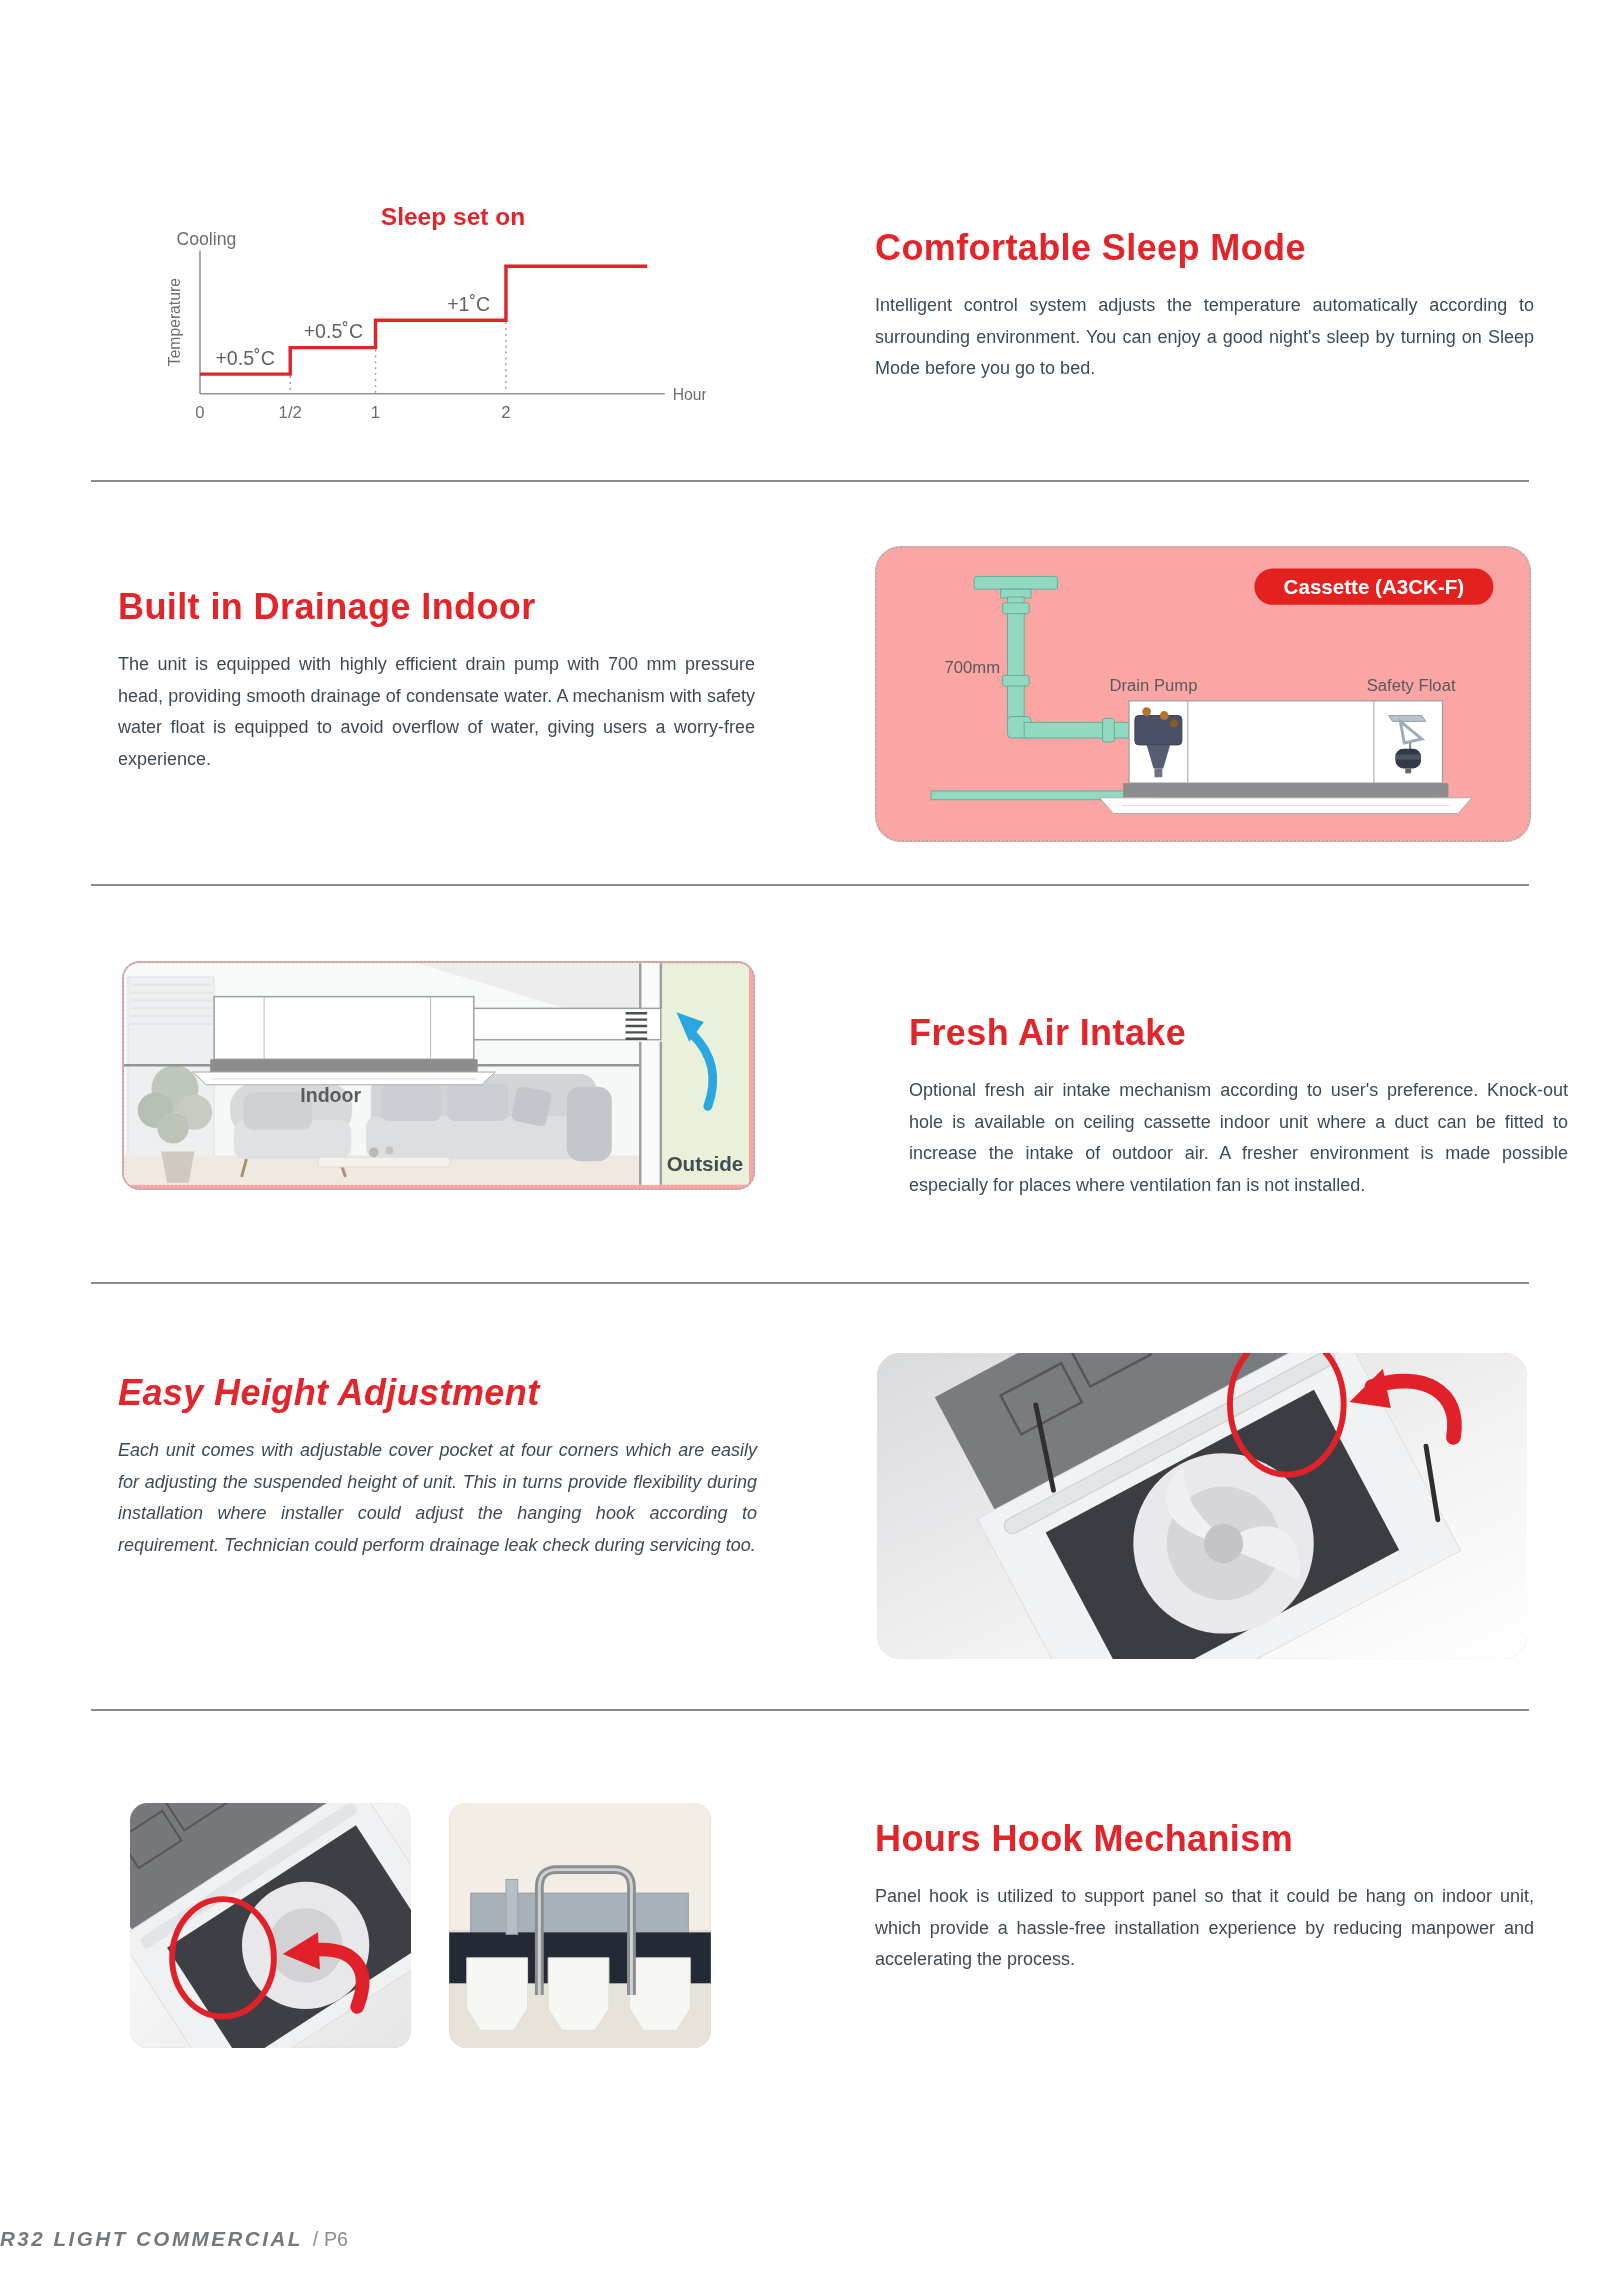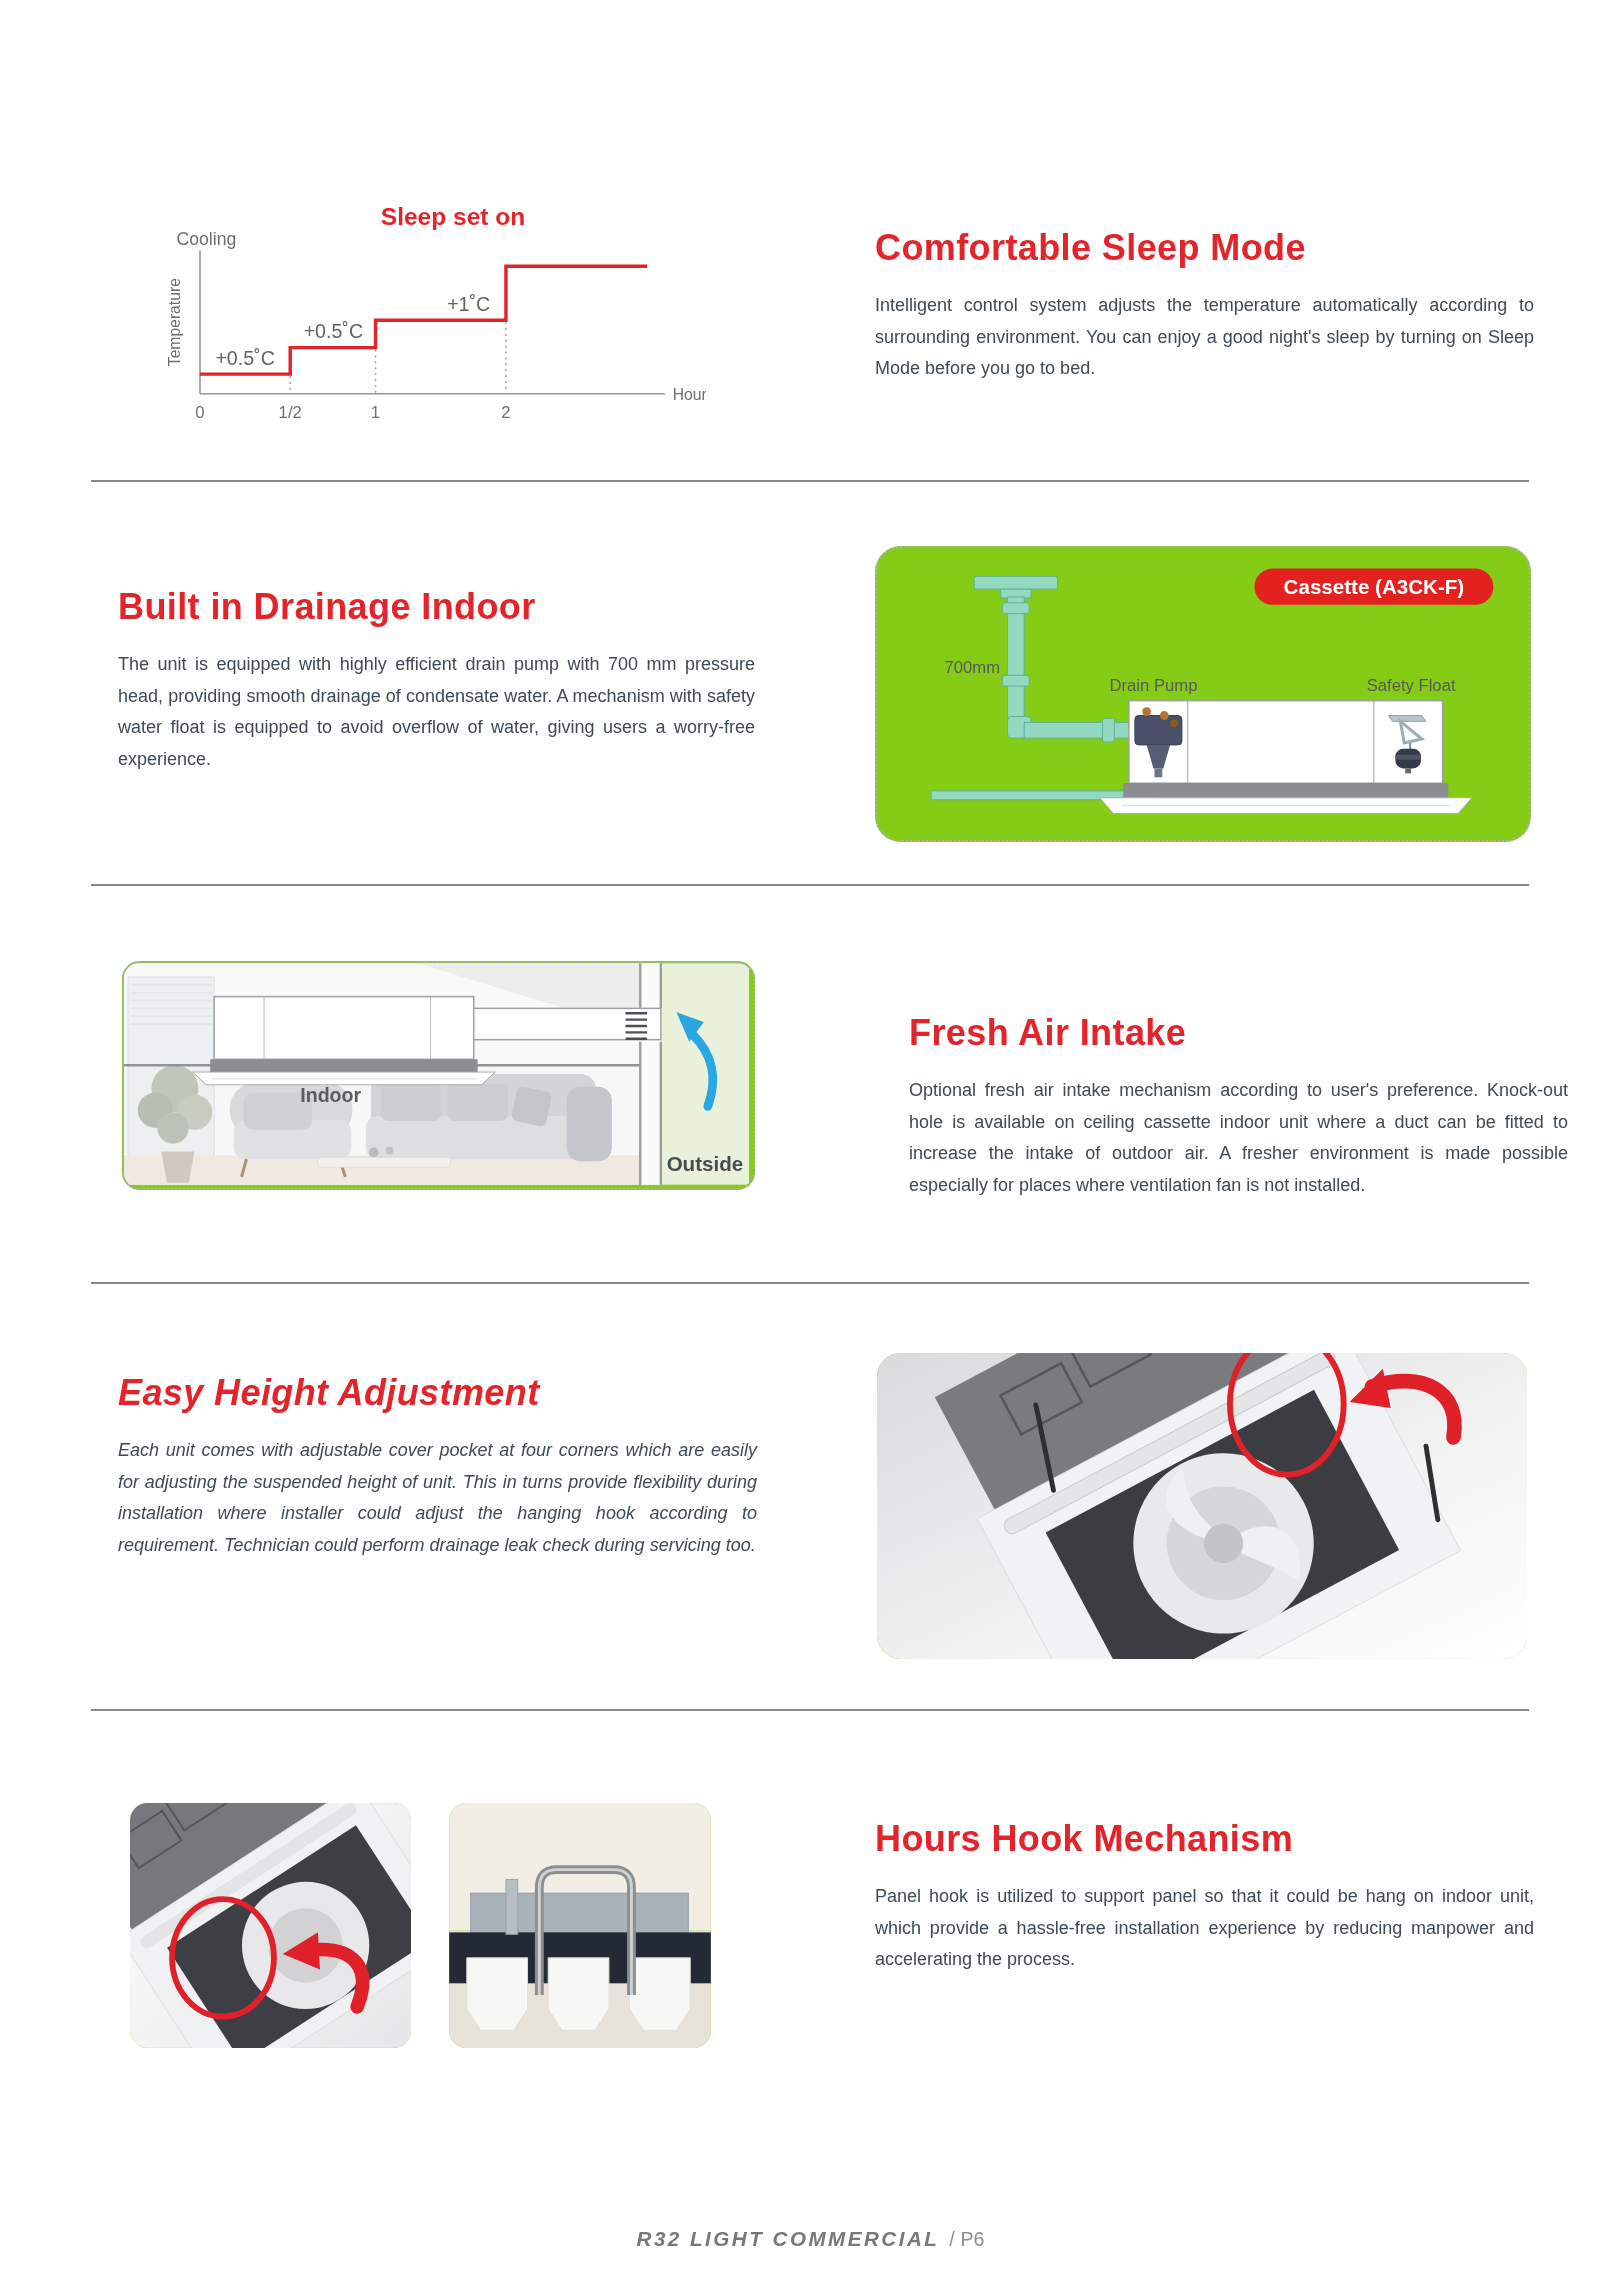--- a/index.html
+++ b/index.html
@@ -9,25 +9,25 @@
   }
   .heading{
     margin:0 0 21.6px 0;color:#e3242b;font-weight:700;font-size:36px;
     letter-spacing:0.4px;line-height:1.15;
   }
   .bodytext{
     margin:0;color:#3e4a54;font-size:18px;line-height:1.76;text-align:justify;
   }
   .textcol{position:absolute;}
   .divider{position:absolute;left:91px;width:1438px;height:0;border-top:2px solid #868b8f;}
-  .card{position:absolute;background:#84cc16;overflow:hidden;}
+  .card{position:absolute;background:#fca5a5;overflow:hidden;}
   .dotted{border:2px dotted #aab0b4;border-radius:23.5px;}
   .rounded{border-radius:19.6px;}
   .footer{
-    position:absolute;left:0;top:2227px;width:100%;text-align:center;color:#76797c;
+    position:absolute;left:0;top:2227px;width:100%;text-align:left;color:#76797c;
   }
   .footer .brand{font-weight:700;font-style:italic;font-size:20.6px;letter-spacing:2.5px;}
   .footer .sep{font-size:19.6px;color:#8a8d90;margin:0 5.9px 0 9.8px;}
   .footer .pageno{font-size:19.6px;color:#8a8d90;}
   svg{display:block;}
   text{font-family:"Liberation Sans",sans-serif;}
 </style>
 </head>
 <body>
 

